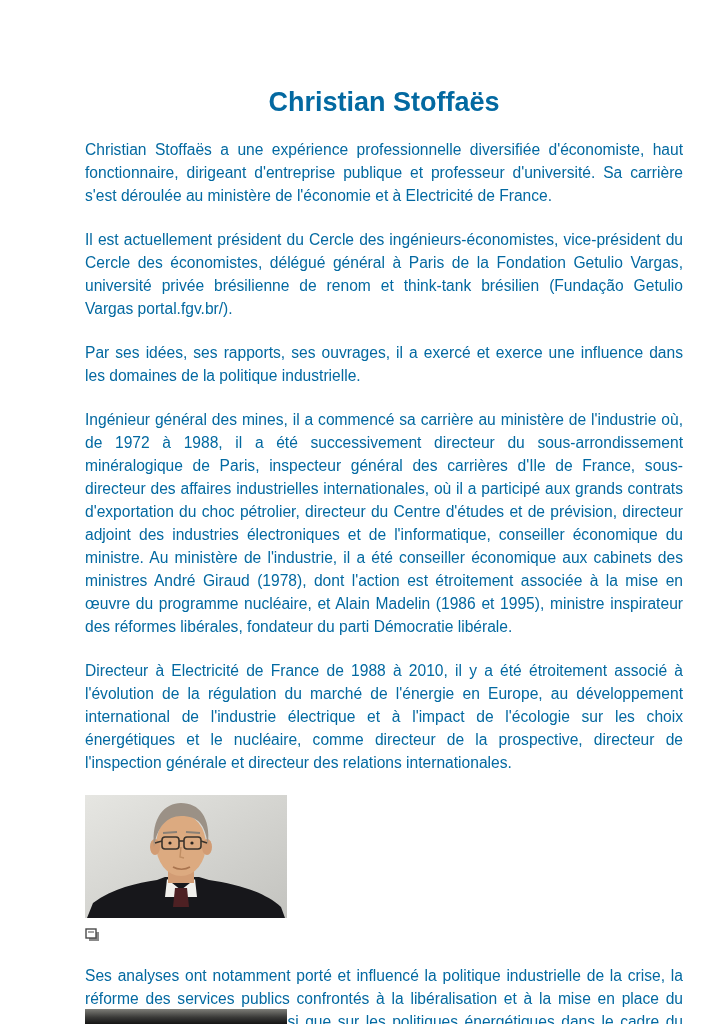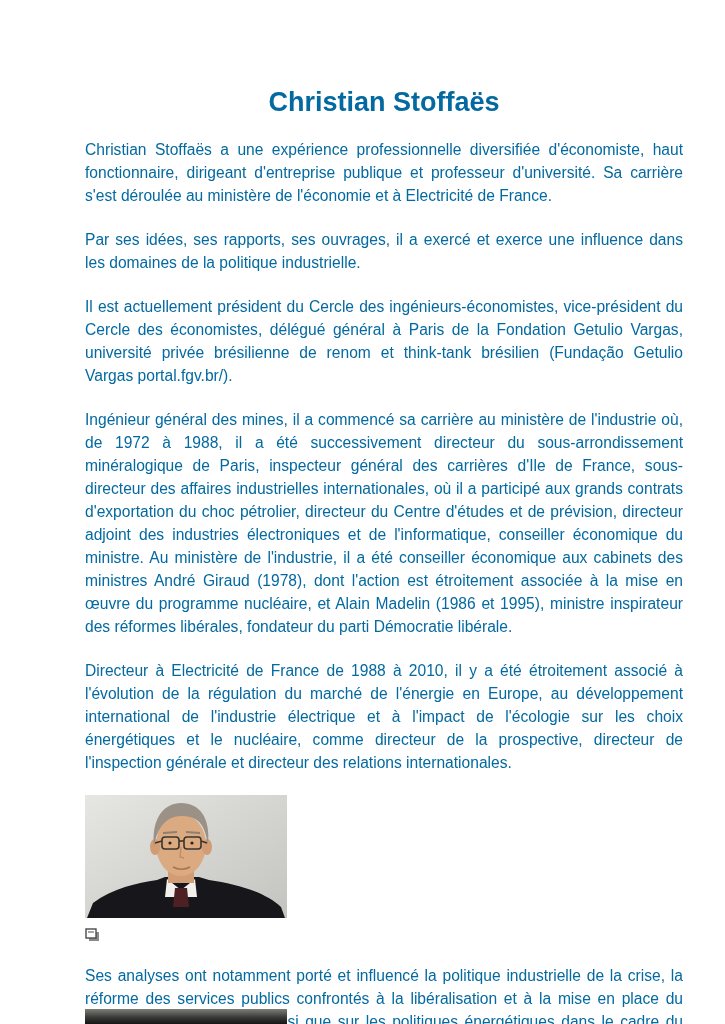--- a/index.html
+++ b/index.html
@@ -58,22 +58,22 @@
   }
 </style>
 </head>
 <body>
 
 <div class="page">
 
   <h1 class="doc-title">Christian Stoffaës</h1>
 
   <p class="doc-para">Christian Stoffaës a une expérience professionnelle diversifiée d'économiste, haut fonctionnaire, dirigeant d'entreprise publique et professeur d'université. Sa carrière s'est déroulée au ministère de l'économie et à Electricité de France.</p>
+  <p class="doc-para">Il est actuellement président du Cercle des ingénieurs-économistes, vice-président du Cercle des économistes, délégué général à Paris de la Fondation Getulio Vargas, université privée brésilienne de renom et think-tank brésilien (Fundação Getulio Vargas portal.fgv.br/).</p>
   <p class="doc-para">Par ses idées, ses rapports, ses ouvrages, il a exercé et exerce une influence dans les domaines de la politique industrielle.</p>
-  <p class="doc-para">Il est actuellement président du Cercle des ingénieurs-économistes, vice-président du Cercle des économistes, délégué général à Paris de la Fondation Getulio Vargas, université privée brésilienne de renom et think-tank brésilien (Fundação Getulio Vargas portal.fgv.br/).</p>
   <p class="doc-para">Ingénieur général des mines, il a commencé sa carrière au ministère de l'industrie où, de 1972 à 1988, il a été successivement directeur du sous-arrondissement minéralogique de Paris, inspecteur général des carrières d'Ile de France, sous-directeur des affaires industrielles internationales, où il a participé aux grands contrats d'exportation du choc pétrolier, directeur du Centre d'études et de prévision, directeur adjoint des industries électroniques et de l'informatique, conseiller économique du ministre. Au ministère de l'industrie, il a été conseiller économique aux cabinets des ministres André Giraud (1978), dont l'action est étroitement associée à la mise en œuvre du programme nucléaire, et Alain Madelin (1986 et 1995), ministre inspirateur des réformes libérales, fondateur du parti Démocratie libérale.</p>
   <p class="doc-para">Directeur à Electricité de France de 1988 à 2010, il y a été étroitement associé à l'évolution de la régulation du marché de l'énergie en Europe, au développement international de l'industrie électrique et à l'impact de l'écologie sur les choix énergétiques et le nucléaire, comme directeur de la prospective, directeur de l'inspection générale et directeur des relations internationales.</p>
 
   <figure class="portrait-figure">
     <svg viewBox="0 0 202 123" xmlns="http://www.w3.org/2000/svg">
       <defs>
         <linearGradient id="pbg" x1="0" y1="0" x2="1" y2="1">
           <stop offset="0" stop-color="#e6e6e2"></stop>
           <stop offset="1" stop-color="#c3c3bf"></stop>
         </linearGradient>

